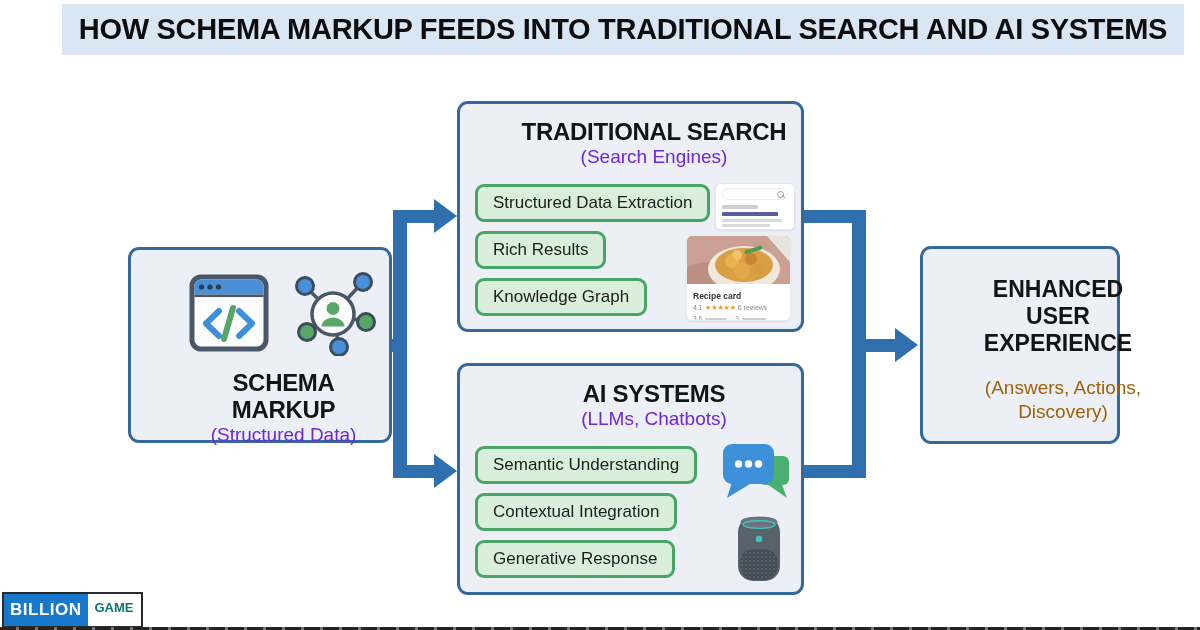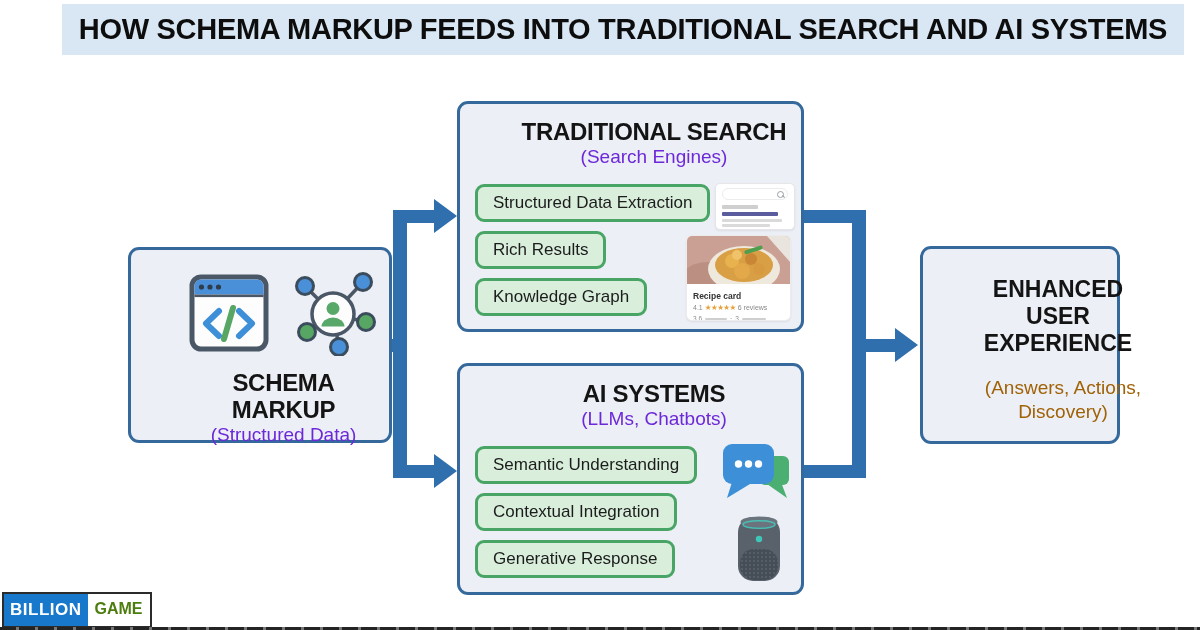--- a/index.html
+++ b/index.html
@@ -48,21 +48,21 @@
   .recipe-stars{font-size:7px;color:#8a8a8a;margin-top:2px;white-space:nowrap;}
   .stars{color:#e8a03a;font-size:7.5px;letter-spacing:-0.5px;}
   .recipe-row{display:flex;align-items:center;gap:3px;font-size:6.5px;color:#8a8a8a;margin-top:3px;white-space:nowrap;}
   .mline{display:inline-block;height:2px;background:#cfcfcf;border-radius:1px;}
   
   .chat-wrap{position:absolute;left:263px;top:78px;}
   .speaker-wrap{position:absolute;left:276px;top:145px;}
   
   .logo{position:absolute;left:2px;top:592px;border:2px solid #2b2b2b;background:#fff;display:flex;align-items:flex-start;}
   .logo-blue{background:#1778cc;color:#fff;font-weight:bold;font-size:17px;padding:6px 6px;letter-spacing:0.5px;}
-  .logo-white{background:#fff;color:#4d7c0f;font-weight:bold;font-size:16px;padding:6px 7px;display:flex;align-items:center;}
+  .logo-white{background:#fff;color:#0f766e;font-weight:bold;font-size:13px;padding:6px 7px;display:flex;align-items:center;}
   .bottom-strip{position:absolute;left:0;bottom:0;width:1200px;height:3px;
         background:repeating-linear-gradient(90deg,#242424 0 16px,#777 16px 19px);}
 </style>
 </head>
 <body>
 
 <div class="canvas">
 
   <div class="banner">
     <h1>HOW SCHEMA MARKUP FEEDS INTO TRADITIONAL SEARCH AND AI SYSTEMS</h1>

